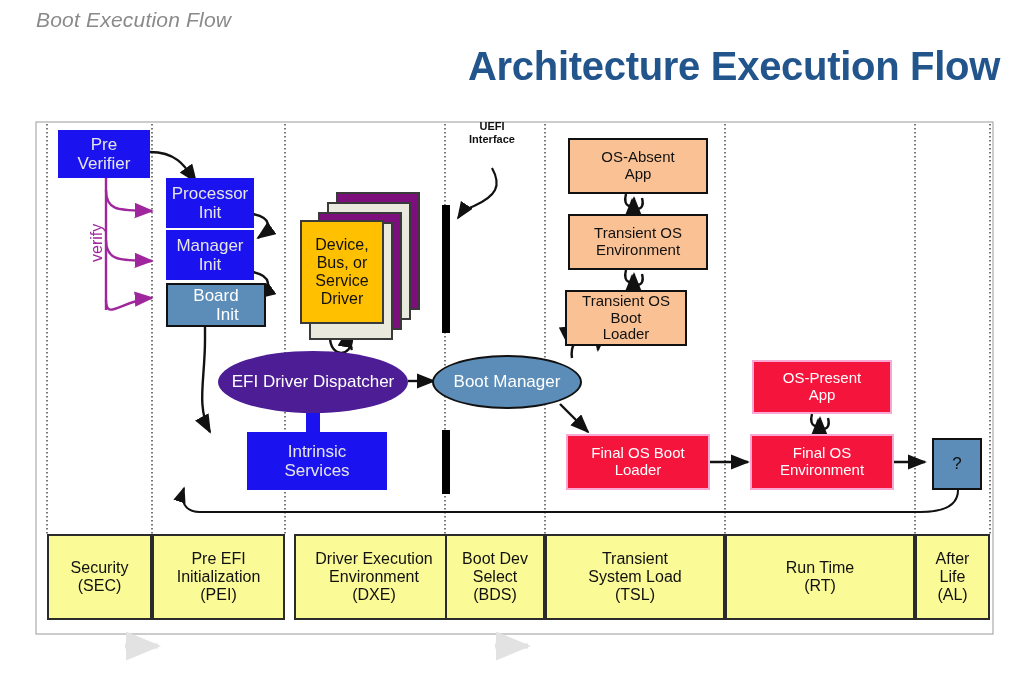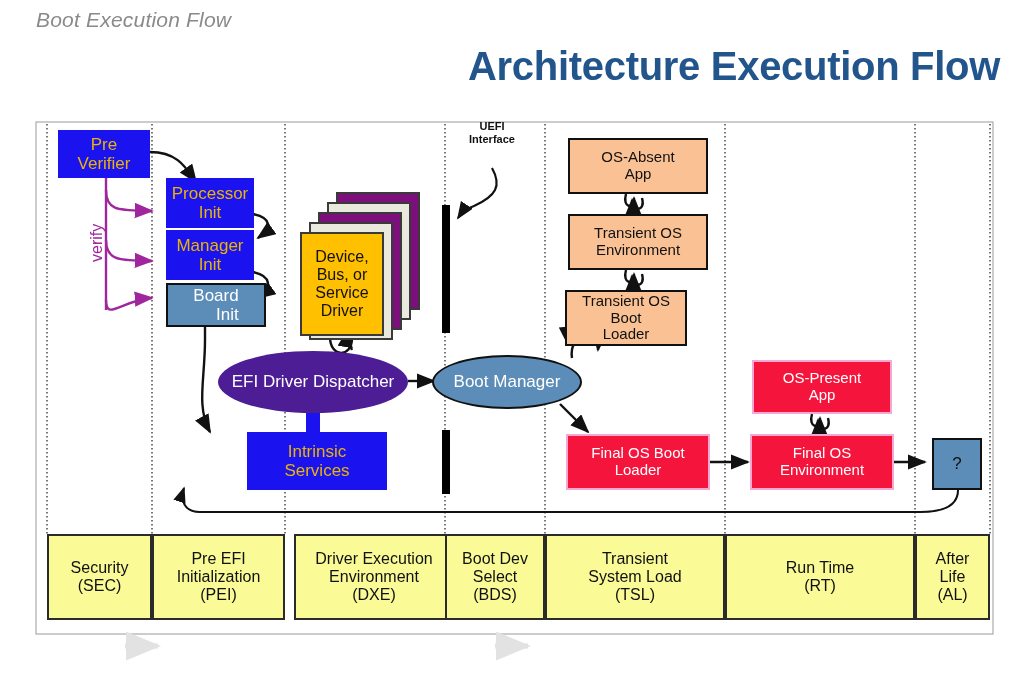--- a/index.html
+++ b/index.html
@@ -12,21 +12,21 @@
   #slide-title{right:24px;top:44px;font-size:40px;font-weight:bold;color:#22558c;letter-spacing:-.3px;white-space:nowrap;}
 
   
   #diagram-svg{left:0;top:0;width:1024px;height:677px;pointer-events:none;}
 
   
   .node{box-sizing:border-box;display:flex;align-items:center;justify-content:center;
         text-align:center;line-height:1.12;}
   .node span{display:block;padding:0 3px;}
 
-  .n-blue   {background:#1A13F0;color:#eab308;border:1px solid #1A13F0;font-size:17px;}
+  .n-blue   {background:#1A13F0;color:#e5e5e5;border:1px solid #1A13F0;font-size:17px;}
   .n-steel  {background:#5B8DB8;color:#ffffff;border:2px solid #111111;font-size:17px;}
   .n-steelq {background:#5B8DB8;color:#111111;border:2px solid #111111;font-size:17px;}
   .n-peach  {background:#FAC294;color:#111111;border:2px solid #111111;font-size:15px;}
   .n-red    {background:#F5143C;color:#ffffff;border:2px solid #f9a8d4;font-size:15px;}
   .n-gold   {background:#FFC000;color:#111111;border:2px solid #3a3a3a;font-size:16px;}
   .n-phase  {background:#FAFA96;color:#111111;border:2px solid #2b2b2b;font-size:16px;}
 
   
   .card-layer{box-sizing:border-box;border:2px solid #3a3a3a;}
   .c-purple{background:#7D0F7D;}
@@ -153,21 +153,21 @@
   </span>
 </div>
 
 <div class="abs node n-steel" style="left:166px;top:283px;width:100px;height:44px;text-align:right;">
   <span>
     <span>Board</span>
     <span>Init</span>
   </span>
 </div>
 
-<div class="abs node n-gold" style="left:300px;top:232px;width:84px;height:104px;">
+<div class="abs node n-gold" style="left:300px;top:220px;width:84px;height:104px;">
   <span>
     <span>Device,</span>
     <span>Bus, or</span>
     <span>Service</span>
     <span>Driver</span>
   </span>
 </div>
 
 <div class="abs ellipse e-blue" style="left:218px;top:351px;width:190px;height:62px;">
   <span>

